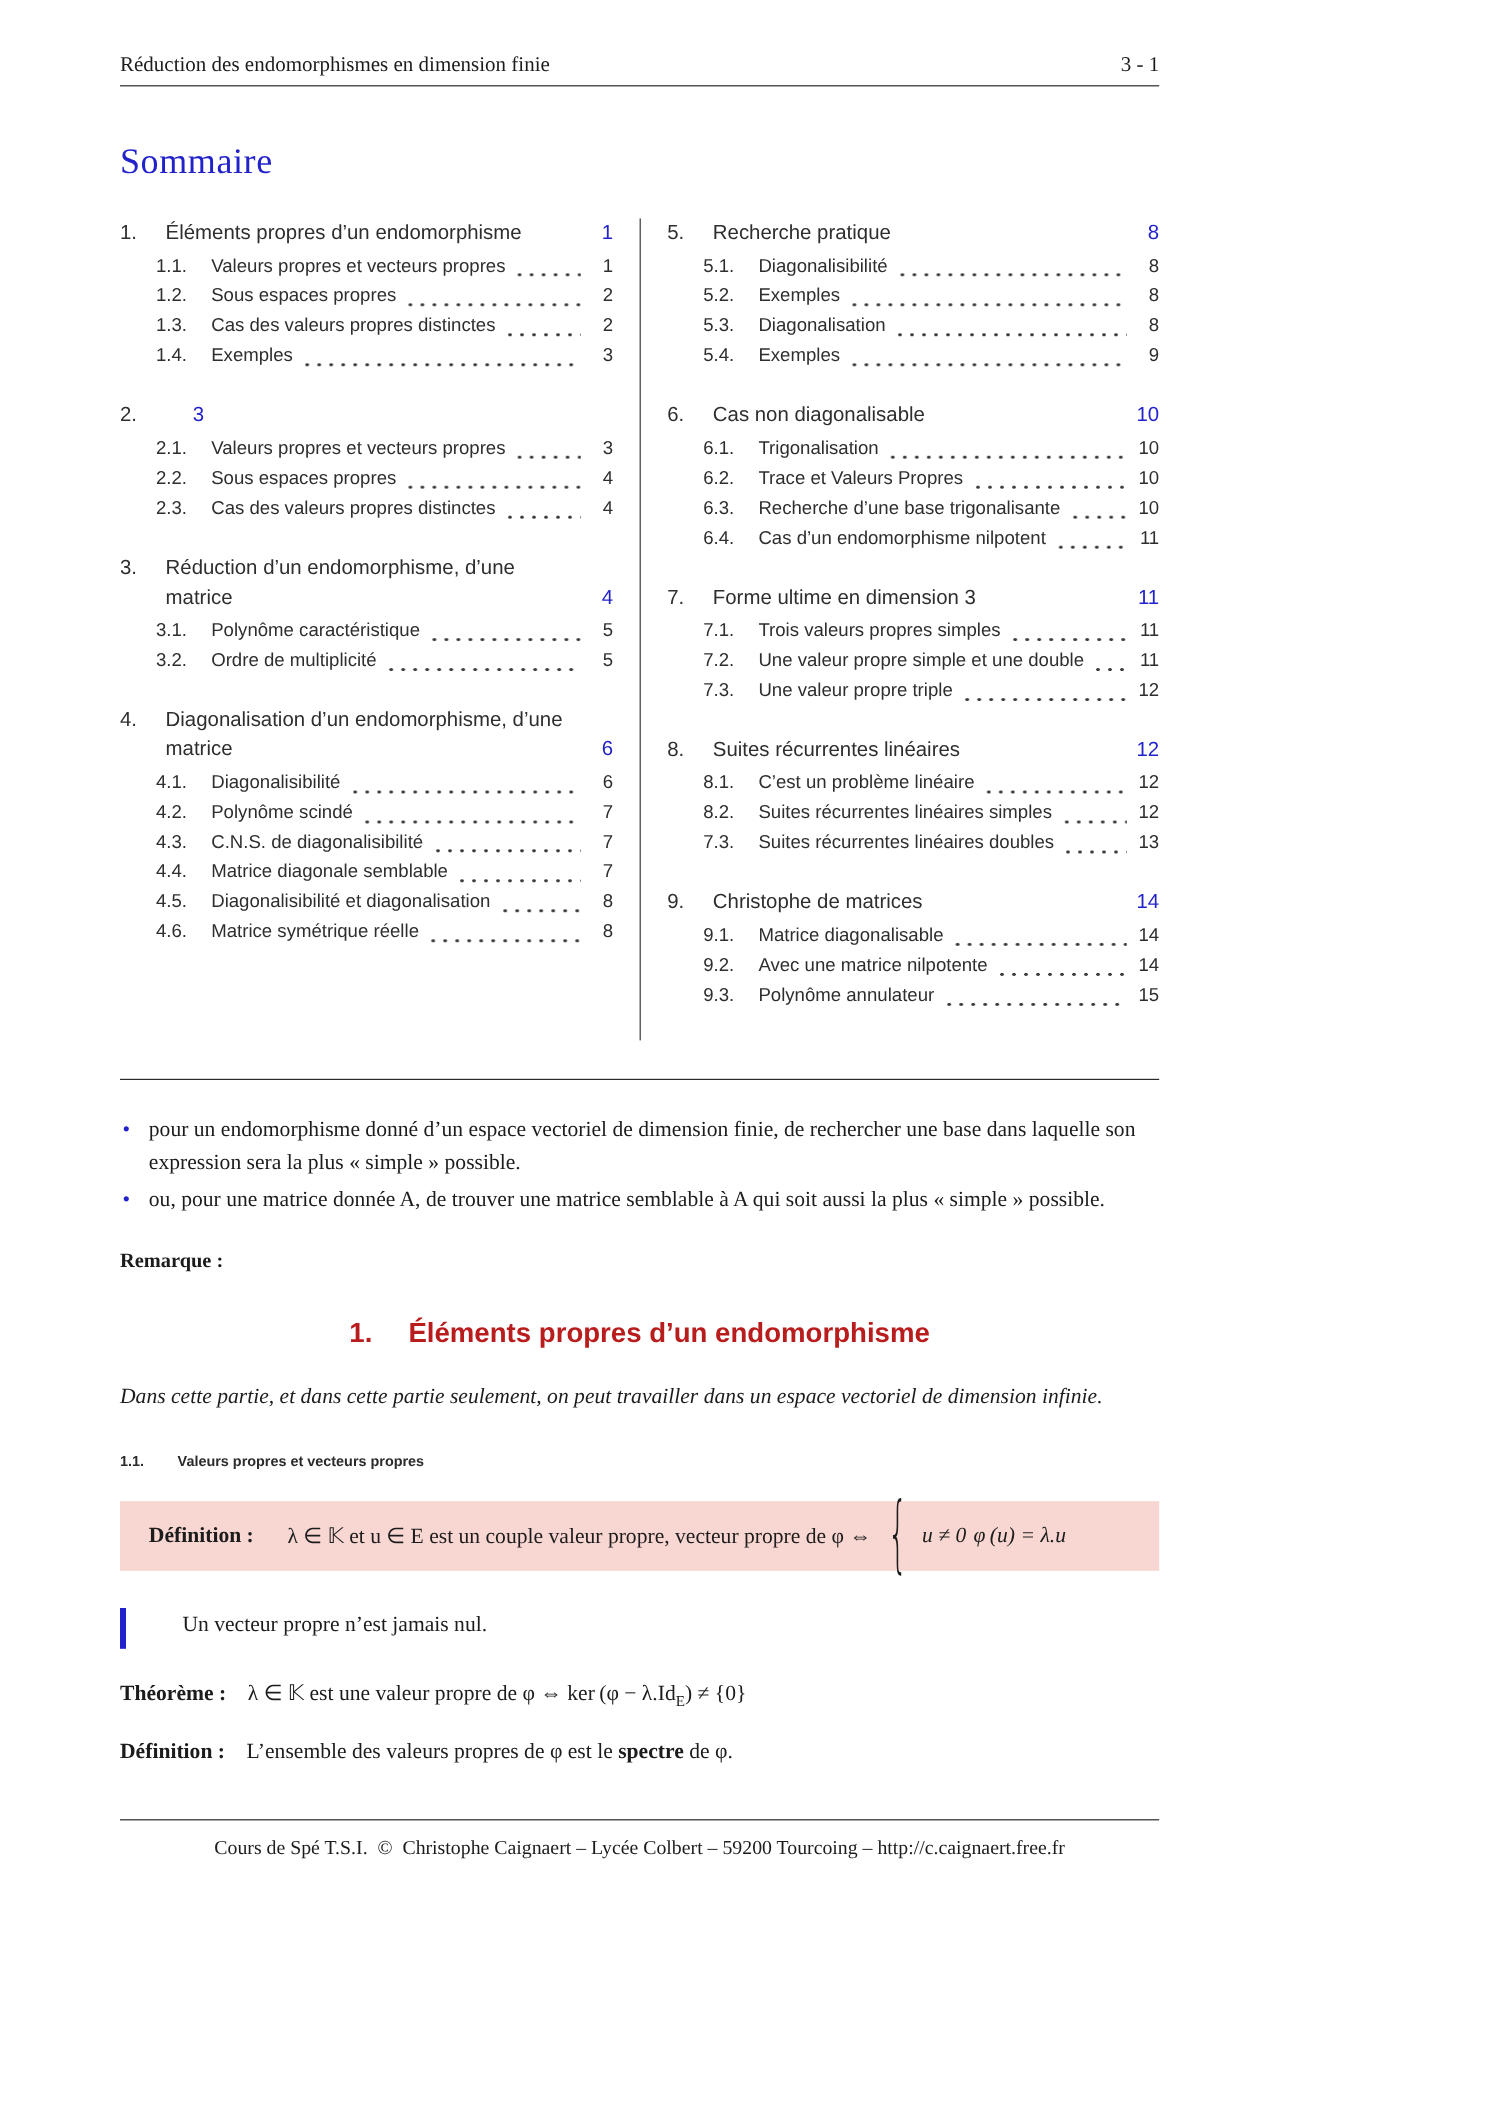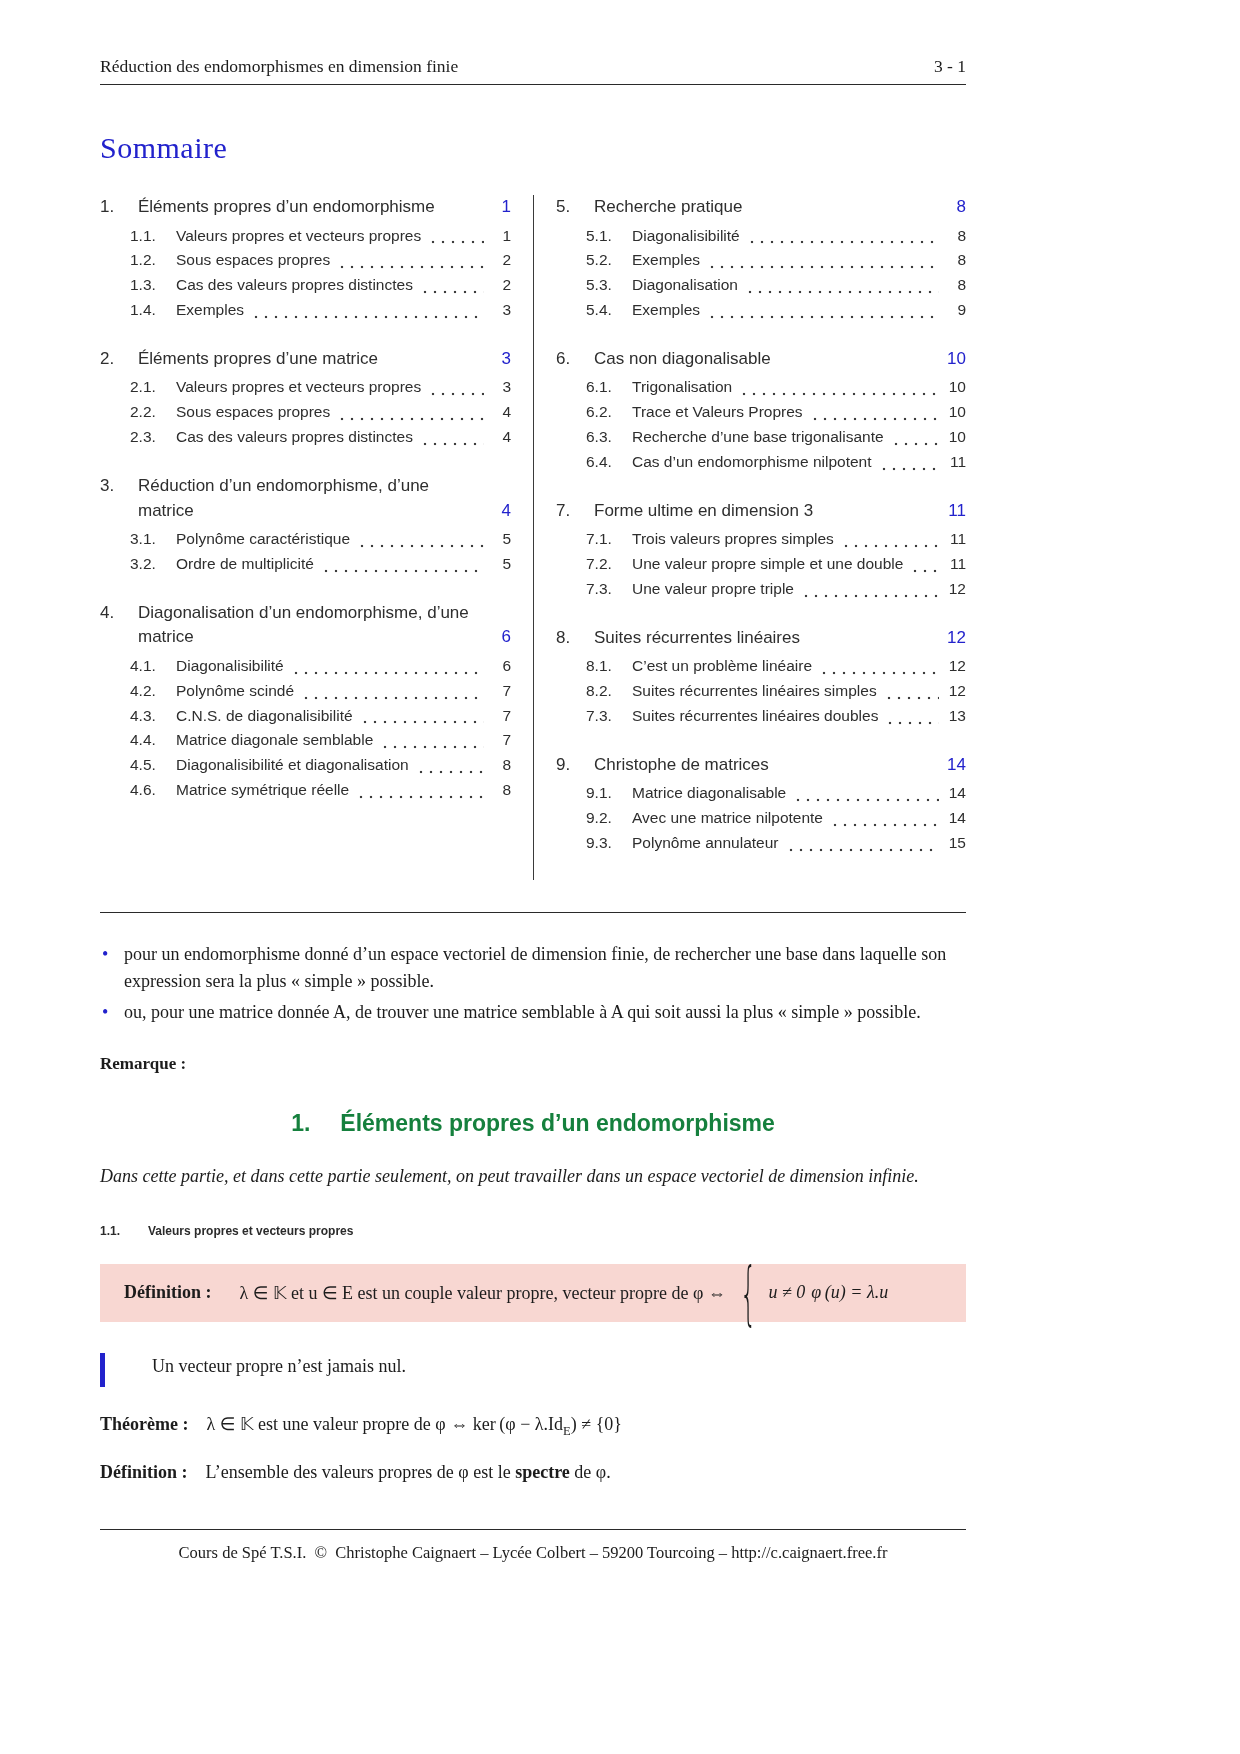--- a/index.html
+++ b/index.html
@@ -1,19 +1,19 @@
 <!DOCTYPE html>
 <html style="--accent: #2222cc; --pink: #f8d7d2;"><head>
 <meta charset="utf-8">
 <style>
   :root{ --accent:#2222cc; --pink:#f8d7d2; }
   *{box-sizing:border-box;}
   html,body{margin:0;padding:0;background:#ffffff;}
   body{width:1240px;height:1754px;font-family:"Liberation Serif",serif;color:#1c1c1c;}
-  .page{width:1064px;height:1754px;padding:56px 98px 0 100px;overflow:hidden;}
+  .page{width:1064px;height:1754px;padding:43px 98px 0 100px;overflow:hidden;}
 
   .pagehead{display:flex;justify-content:space-between;align-items:baseline;
     border-bottom:1.5px solid #2a2a2a;padding-bottom:7px;font-size:17.5px;}
 
   .sommaire{margin:46px 0 30px;font-size:30px;font-weight:normal;color:var(--accent);
     font-family:"Liberation Serif",serif;letter-spacing:.5px;}
 
   .toc{display:grid;grid-template-columns:1fr 1fr;}
   .toc-col{padding-right:22px;}
   .toc-col.right{border-left:1px solid #3a3a3a;padding-left:22px;padding-right:0;}
@@ -35,21 +35,21 @@
   .bodytext{font-size:18px;line-height:1.5;}
   .intro{margin:0 0 8px;}
   .bullet{display:flex;margin:4px 0;}
   .dot{flex:none;width:24px;color:var(--accent);padding-left:2px;}
   .dot::before{content:"\2022";}
   .bullet-text{flex:1;}
 
   .remark{margin:28px 0 0;font-weight:bold;font-size:17px;}
 
   .sec-heading{text-align:center;font-family:"Liberation Sans","DejaVu Sans",sans-serif;
-    font-size:23px;color:#15803d;margin:36px 0 26px;}
+    font-size:23px;color:#b91c1c;margin:36px 0 26px;}
   .sec-heading .num{margin-right:30px;}
 
   .italicp{font-style:italic;font-size:18px;line-height:1.5;margin:0 0 28px;}
 
   .subsec{font-family:"Liberation Sans","DejaVu Sans",sans-serif;font-size:12px;
     color:#2b2b2b;margin:34px 0 26px;}
   .subsec .num{margin-right:28px;}
 
   .defbox{background:var(--pink);padding:14px 24px;display:flex;align-items:center;font-size:18px;}
   .deflabel{font-weight:bold;margin-right:28px;flex:none;}
@@ -111,21 +111,20 @@
           <div class="toc-item">
             <span class="ti-num">1.4.</span>
             <span class="ti-title">Exemples</span>
             <span class="ti-leader"></span>
             <span class="ti-page">3</span>
           </div>
         </div>
         <div class="toc-section">
           <div class="toc-head">
             <span class="toc-num">2.</span>
-            <span class="toc-title">Éléments propres d’une matrice</span>
             <span class="toc-page">3</span>
           </div>
           <div class="toc-item">
             <span class="ti-num">2.1.</span>
             <span class="ti-title">Valeurs propres et vecteurs propres</span>
             <span class="ti-leader"></span>
             <span class="ti-page">3</span>
           </div>
           <div class="toc-item">
             <span class="ti-num">2.2.</span>

